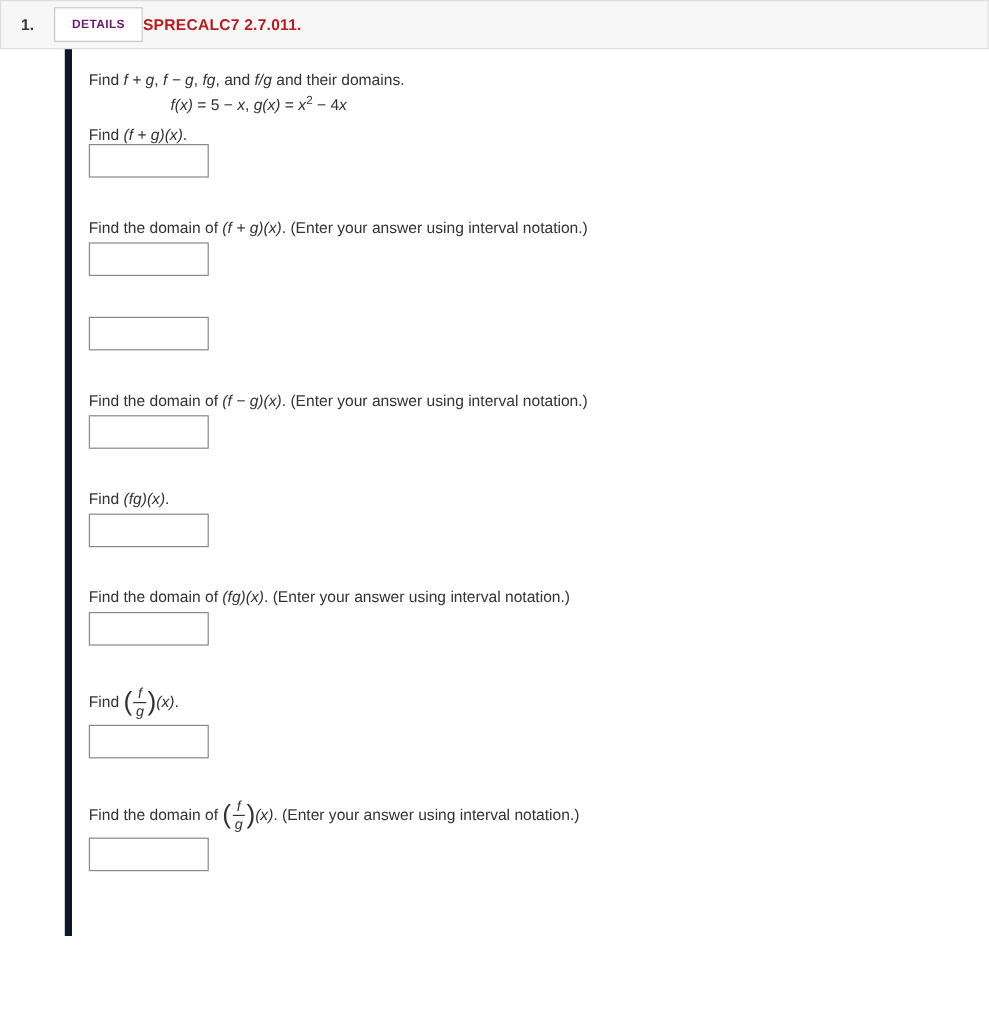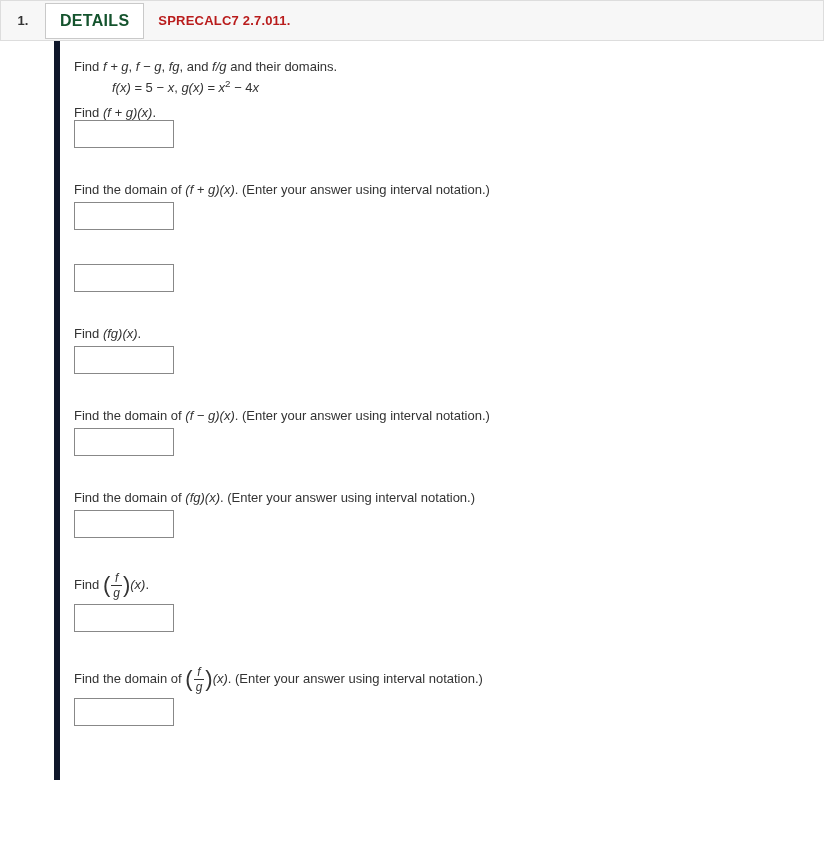--- a/index.html
+++ b/index.html
@@ -21,44 +21,44 @@
   .qnum {
     width: 44px;
     text-align: center;
     font-weight: bold;
     font-size: 13px;
     padding: 12px 0;
   }
   .details-btn {
     border: 1px solid #c9c9c9;
     background: #fff;
-    color: #14532d;
+    color: #701a75;
     font-weight: bold;
-    font-size: 16px;
+    font-size: 10px;
     padding: 8px 14px;
-    margin-right: 14px;
+    margin-right: 0;
     letter-spacing: 0.3px;
     font-family: inherit;
   }
   .qref {
     font-weight: bold;
     font-size: 13px;
     color: #b91c1c;
     letter-spacing: 0.2px;
   }
   .content {
     margin-left: 54px;
     border-left: 6px solid #0f172a;
     padding: 18px 14px 20px 14px;
   }
   .intro {
     margin-bottom: 6px;
   }
   .defs {
-    margin-left: 38px;
+    margin-left: 68px;
     margin-bottom: 10px;
   }
   .answer-input {
     width: 92px;
     height: 24px;
     border: 1px solid #888;
     font-family: inherit;
     font-size: 13px;
     padding: 1px 3px;
   }
@@ -130,28 +130,28 @@
     </div>
     <input type="text" class="answer-input" style="">
   </div>
 
   <div class="block">
     <input type="text" class="answer-input" style="">
   </div>
 
   <div class="block">
     <div class="prompt">
-      <span>Find </span><span class="ital">(fg)(x)</span><span>.</span>
+      <span>Find the domain of </span><span class="ital">(f − g)(x)</span><span>. (Enter your answer using interval notation.)</span>
     </div>
     <input type="text" class="answer-input" style="">
   </div>
 
   <div class="block">
     <div class="prompt">
-      <span>Find the domain of </span><span class="ital">(f − g)(x)</span><span>. (Enter your answer using interval notation.)</span>
+      <span>Find </span><span class="ital">(fg)(x)</span><span>.</span>
     </div>
     <input type="text" class="answer-input" style="">
   </div>
 
   <div class="block">
     <div class="prompt">
       <span>Find the domain of </span><span class="ital">(fg)(x)</span><span>. (Enter your answer using interval notation.)</span>
     </div>
     <input type="text" class="answer-input" style="">
   </div>

